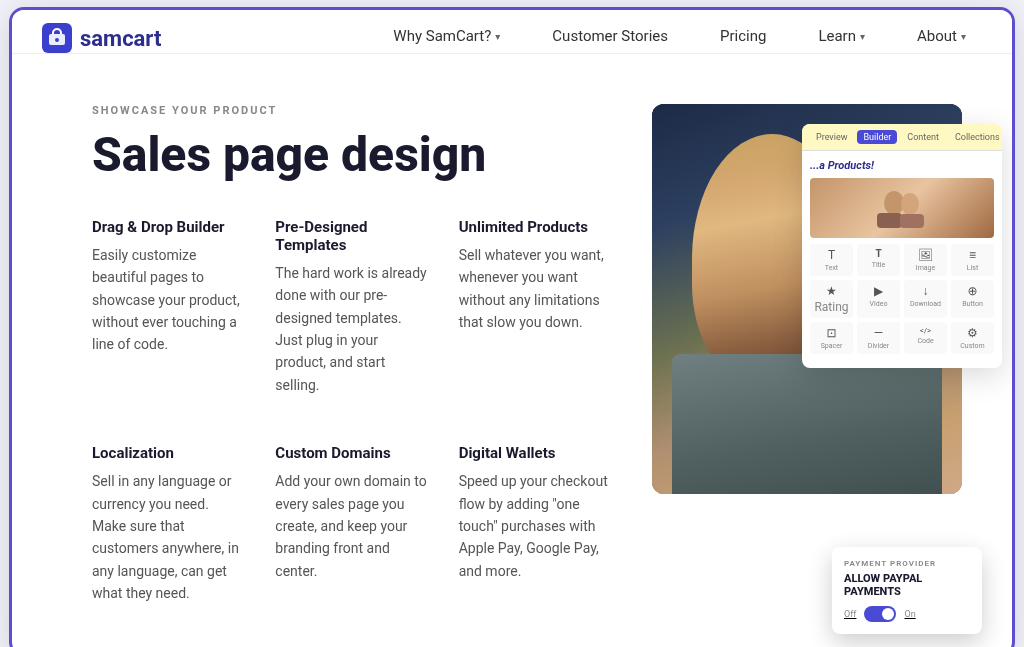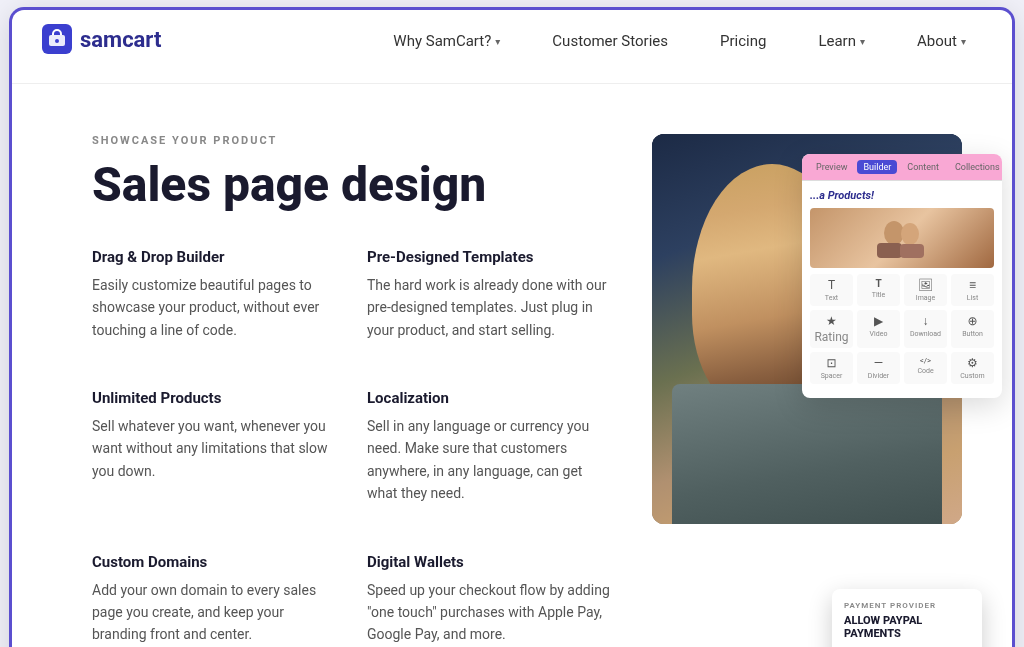--- a/index.html
+++ b/index.html
@@ -15,26 +15,25 @@
     .page-wrapper {
       width: 1000px;
       background: #fff;
       border-radius: 12px;
       box-shadow: 0 0 0 3px #5b4fcf, 0 4px 30px rgba(0,0,0,0.15);
       overflow: hidden;
     }
     
     .navbar {
       display: flex;
-      align-items: flex-start;
+      align-items: flex-end;
       padding: 0 30px;
-      height: 60px;
+      height: 44px;
       background: #fff;
       border-bottom: 1px solid #eee;
-      margin-top: 14px;
     }
     .logo {
       display: flex;
       align-items: center;
       gap: 8px;
       margin-right: auto;
     }
     .logo-icon {
       width: 30px;
       height: 30px;
@@ -93,21 +92,21 @@
     }
     .page-title {
       font-size: 48px;
       font-weight: 800;
       color: #1a1a2e;
       margin-bottom: 36px;
       line-height: 1.1;
     }
     .features-grid {
       display: grid;
-      grid-template-columns: 1fr 1fr;
+      grid-template-columns: 1fr 1fr 1fr;
       gap: 48px 30px;
     }
     .feature-item {}
     .feature-title {
       font-size: 15px;
       font-weight: 700;
       color: #1a1a2e;
       margin-bottom: 8px;
     }
     .feature-desc {
@@ -143,21 +142,21 @@
       top: 20px;
       right: -40px;
       width: 200px;
       background: #fff;
       border-radius: 8px;
       box-shadow: 0 8px 30px rgba(0,0,0,0.15);
       overflow: hidden;
     }
     .ui-overlay-header {
       display: flex;
-      background: #f9a8d4;
+      background: #fef9c3;
       padding: 6px 8px;
       gap: 4px;
       border-bottom: 1px solid #ddd;
     }
     .ui-tab {
       font-size: 9px;
       padding: 2px 6px;
       border-radius: 4px;
       color: #666;
       cursor: pointer;

